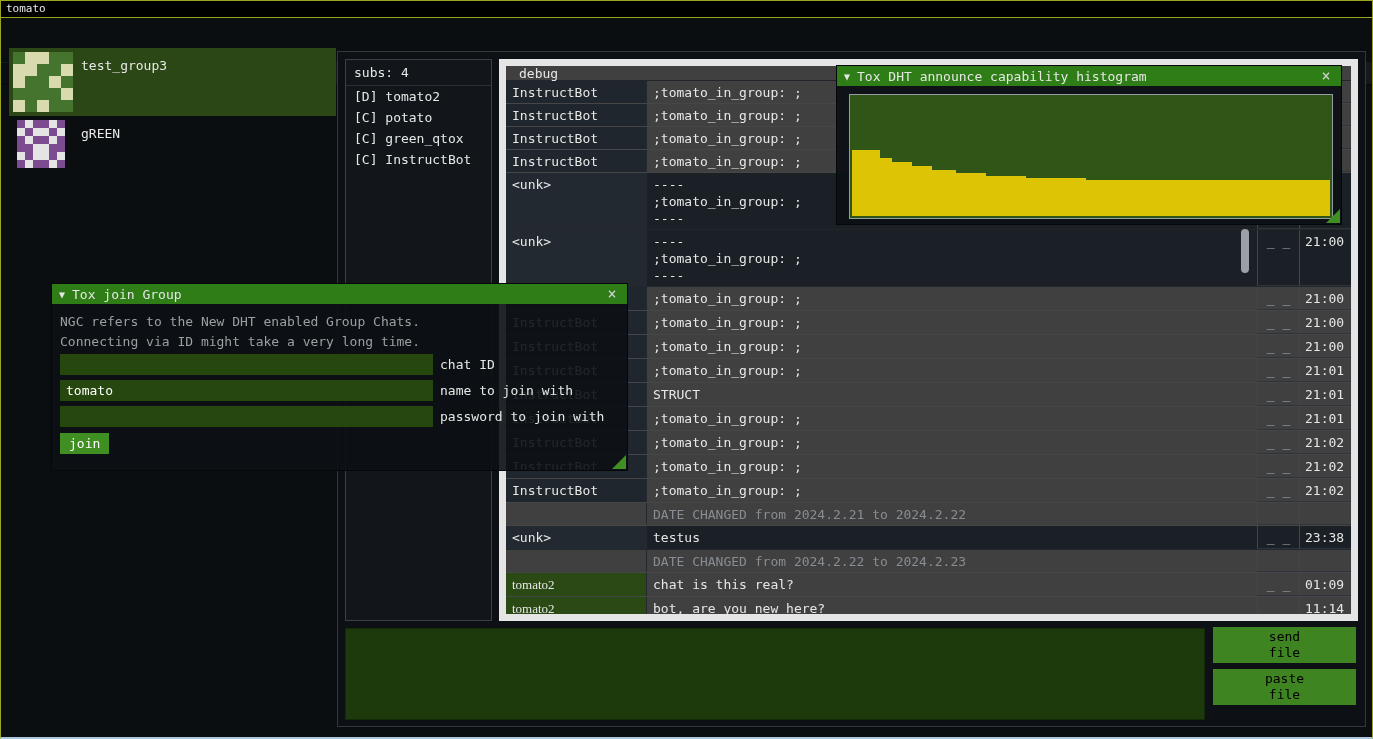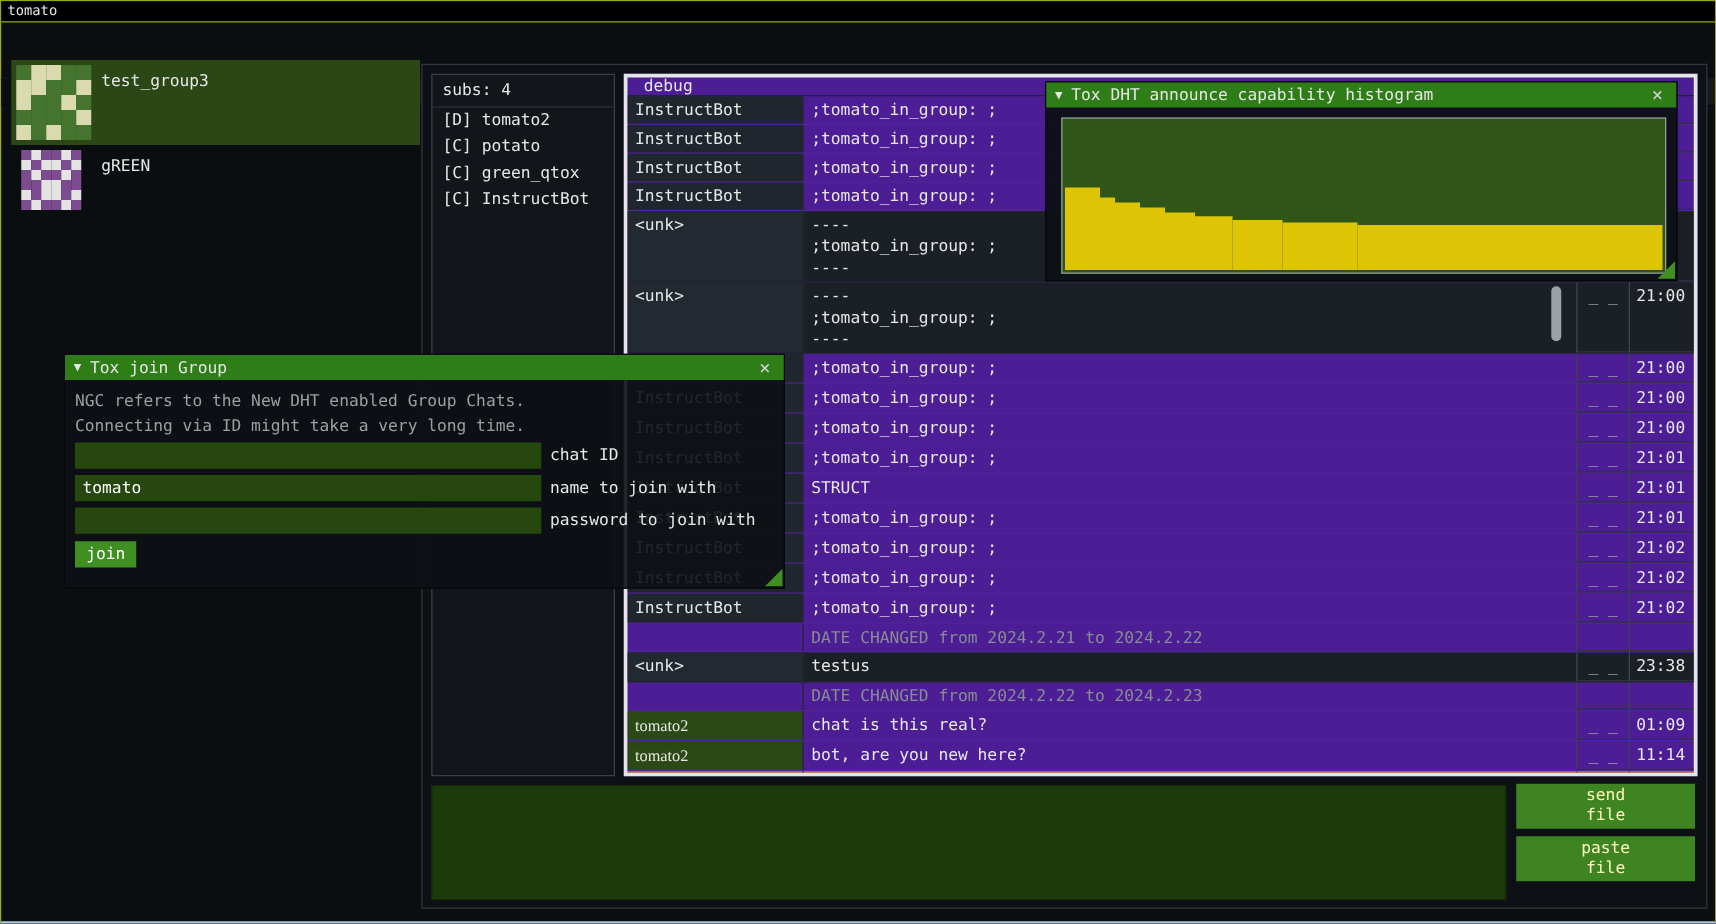--- a/index.html
+++ b/index.html
@@ -26,21 +26,21 @@
   .avatar.small { width:48px; height:48px; margin:4px 16px 4px 8px; }
   .group-label { margin-top:9px; }
   
   .main-wrap { position:absolute; left:336px; top:50px; width:1029px; height:676px;
     background:#0d1014; border:1px solid #33383e; }
   .subs-panel { position:absolute; left:7px; top:7px; width:147px; height:562px;
     border:1px solid #3a4046; background:#12161b; }
   .subs-header { padding:4px 8px; border-bottom:1px solid #2a3036; }
   .subs-item { padding:2px 8px; }
   .chat-panel { position:absolute; left:161px; top:7px; width:859px; height:562px;
-    border:3px solid #e5e5e5; background:#4c1d95; overflow:hidden; }
+    border:7px solid #e5e5e5; background:#404040; overflow:hidden; }
   .chat-header { height:15px; padding:0 13px; font-size:13px; line-height:15px; border-bottom:1px solid #21262c; }
   
   .msg-row { display:flex; min-height:23px; border-bottom:1px solid rgba(255,255,255,0.03); }
   .cell { padding:3px 6px 2px; white-space:pre-line; }
   .cell-name { width:140px; }
   .cell-msg { flex:1; border-left:1px solid #232930; }
   .cell-status { width:42px; border-left:1px solid #3f464e; border-bottom:1px solid #2e343b; color:#aab0b6; text-align:center; }
   .cell-time { width:52px; border-left:1px solid #3f464e; border-bottom:1px solid #2e343b; padding-left:5px; }
   .row-bot .cell-name { background:#20262d; }
   .row-unk { background:#1a2026; }
@@ -50,21 +50,21 @@
   .row-highlight { background:#c9890b; color:#fff; }
   .row-highlight .cell-status { color:#fff; text-align:left; }
   .row-highlight .cell-time { color:#fff; }
   .chip { background:rgba(0,0,0,0.3); padding:0 4px; display:inline-block; }
   .scroll-thumb { position:absolute; left:1240px; top:228px; width:8px; height:44px;
     background:#9aa0a6; border-radius:4px; z-index:6; }
   
   .composer-input { position:absolute; left:7px; top:576px; width:860px; height:92px;
     background:#1c3a0b; border:1px solid #142a06; }
   .file-btn { position:absolute; left:875px; width:143px; height:36px; background:#3e8420;
-    border:none; color:#fef9c3; font:inherit; white-space:pre-line; text-align:center;
+    border:none; color:#000000; font:inherit; white-space:pre-line; text-align:center;
     display:flex; align-items:center; justify-content:center; line-height:16px; cursor:default; }
   .file-btn.send { top:575px; }
   .file-btn.paste { top:617px; }
   
   .float-win { position:absolute; background:rgba(12,16,20,0.9); border:1px solid #05070a; }
   .win-titlebar { height:20px; background:#2e7d17; display:flex; align-items:center; padding:0 7px; }
   .collapse { font-size:10px; margin-right:7px; }
   .win-title { flex:1; }
   .win-close { width:16px; text-align:center; color:#cfd2d4; font-size:15px; cursor:default; }
   .resize-grip { position:absolute; right:1px; bottom:1px; width:0; height:0;

